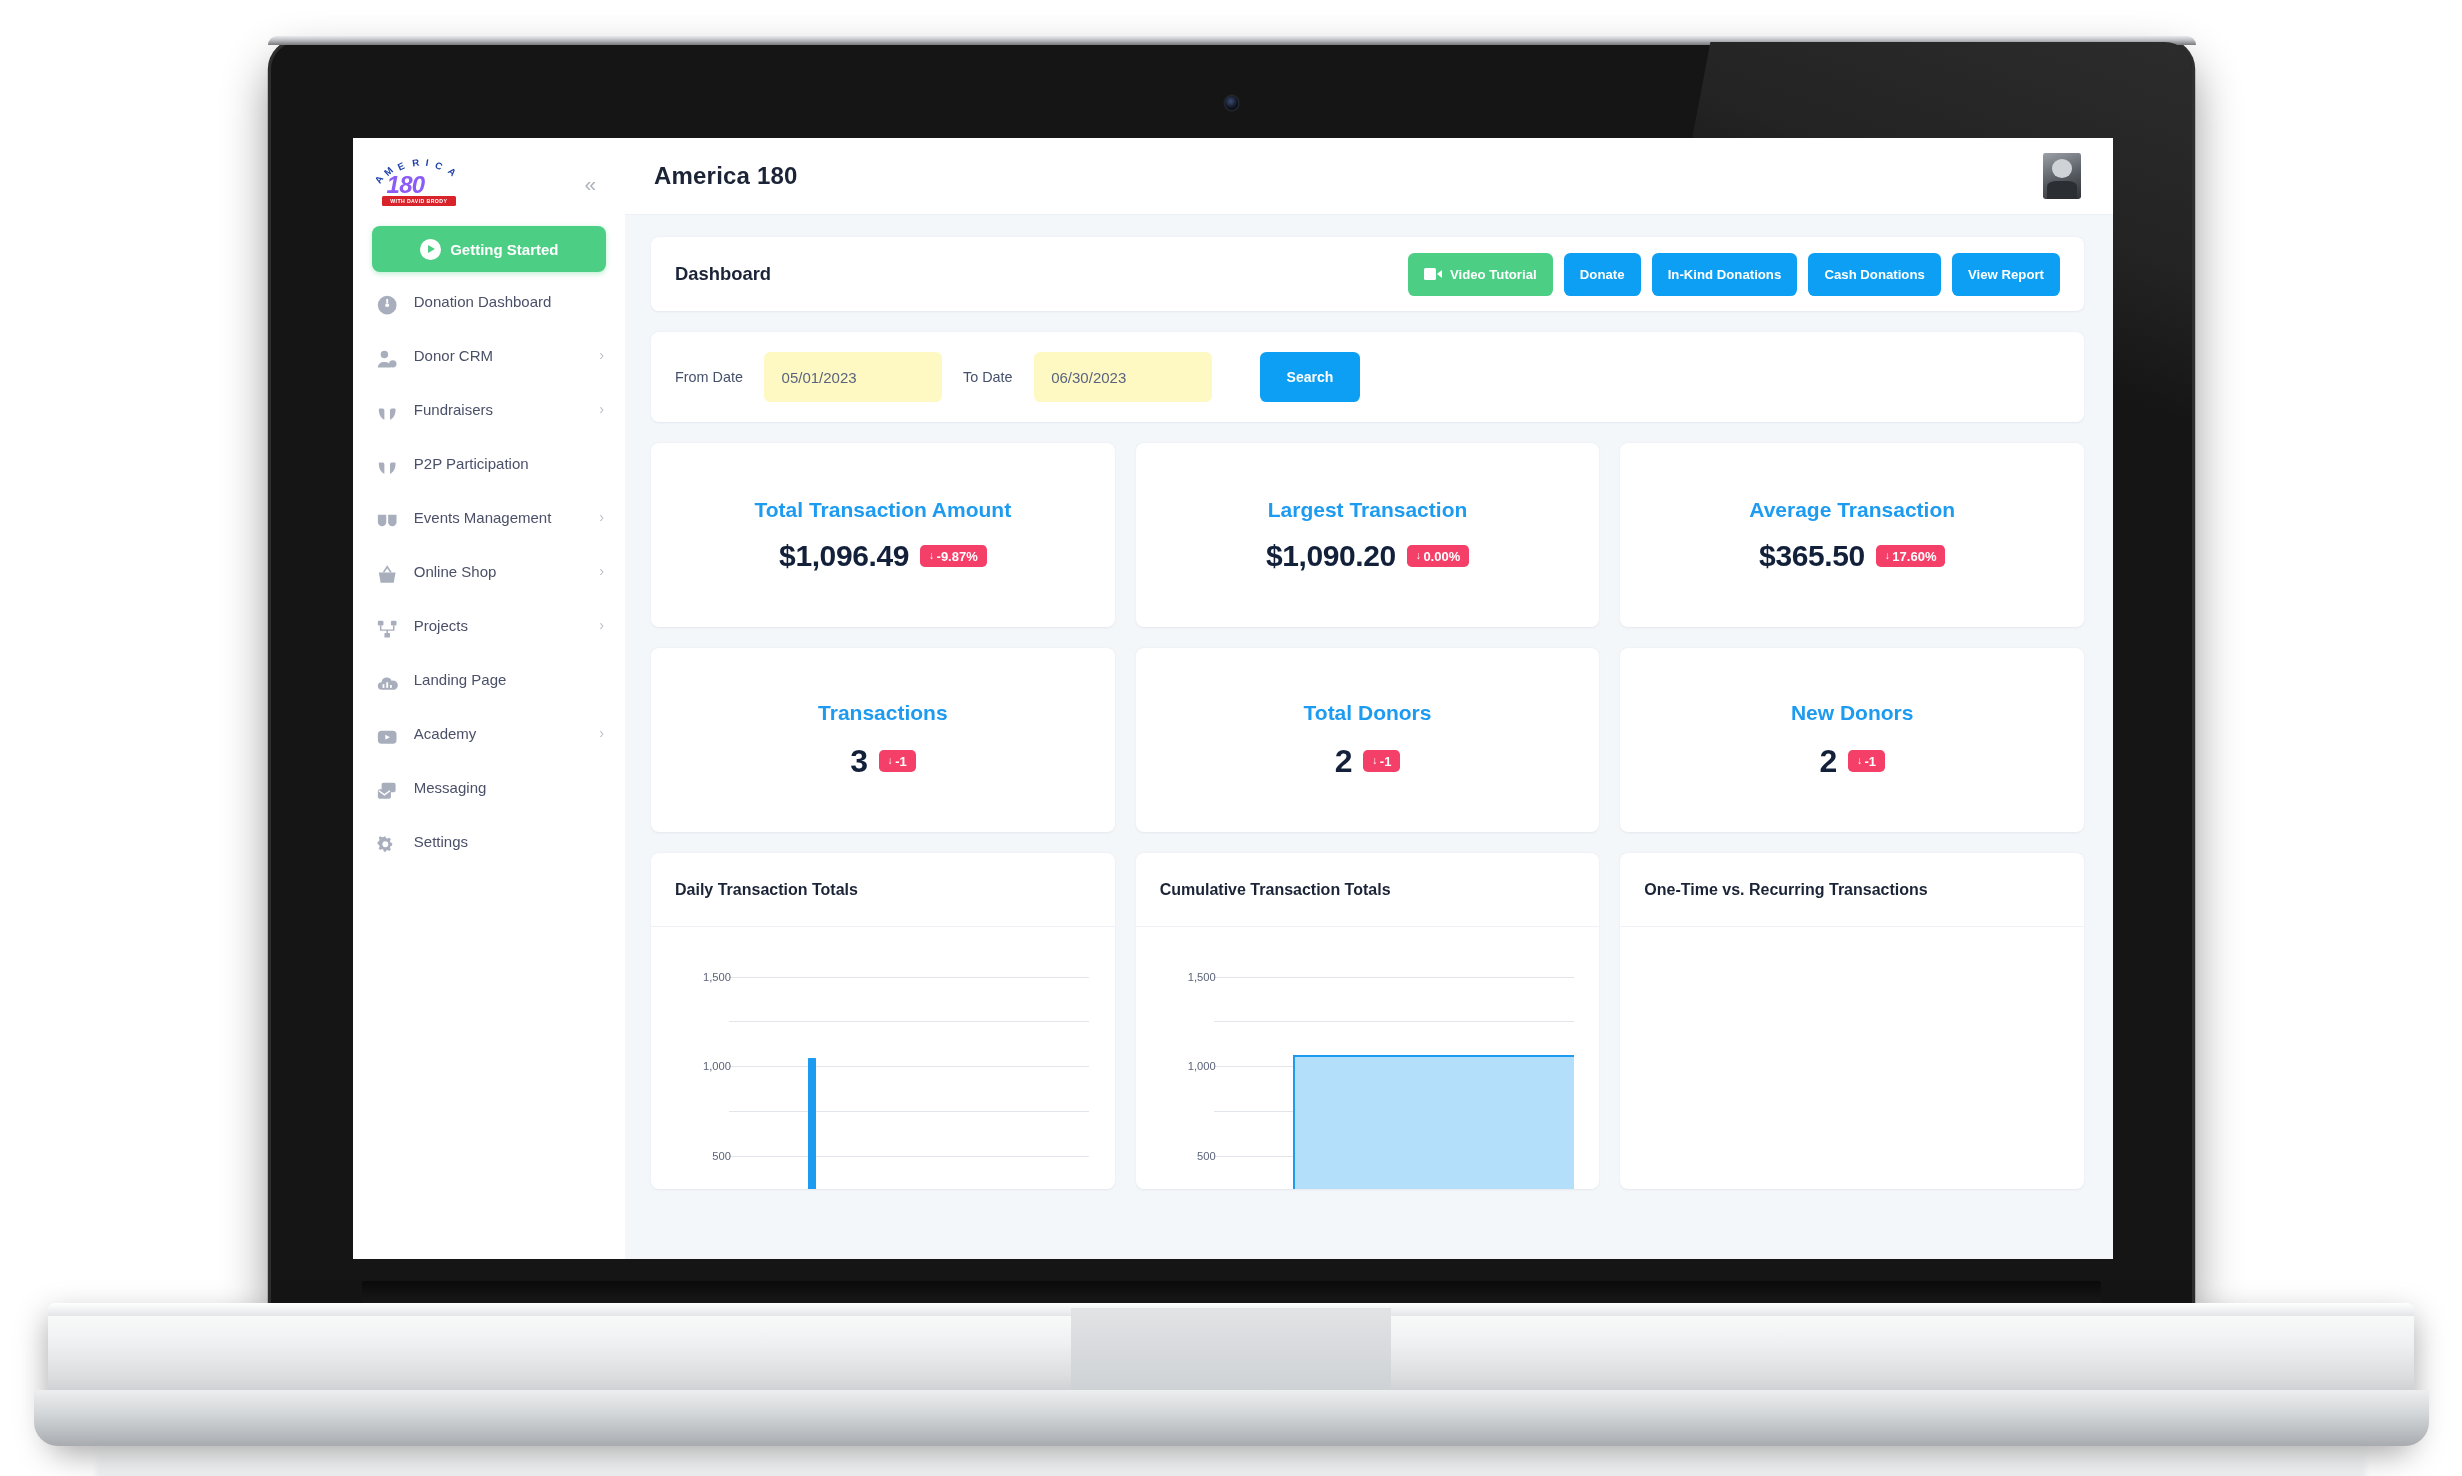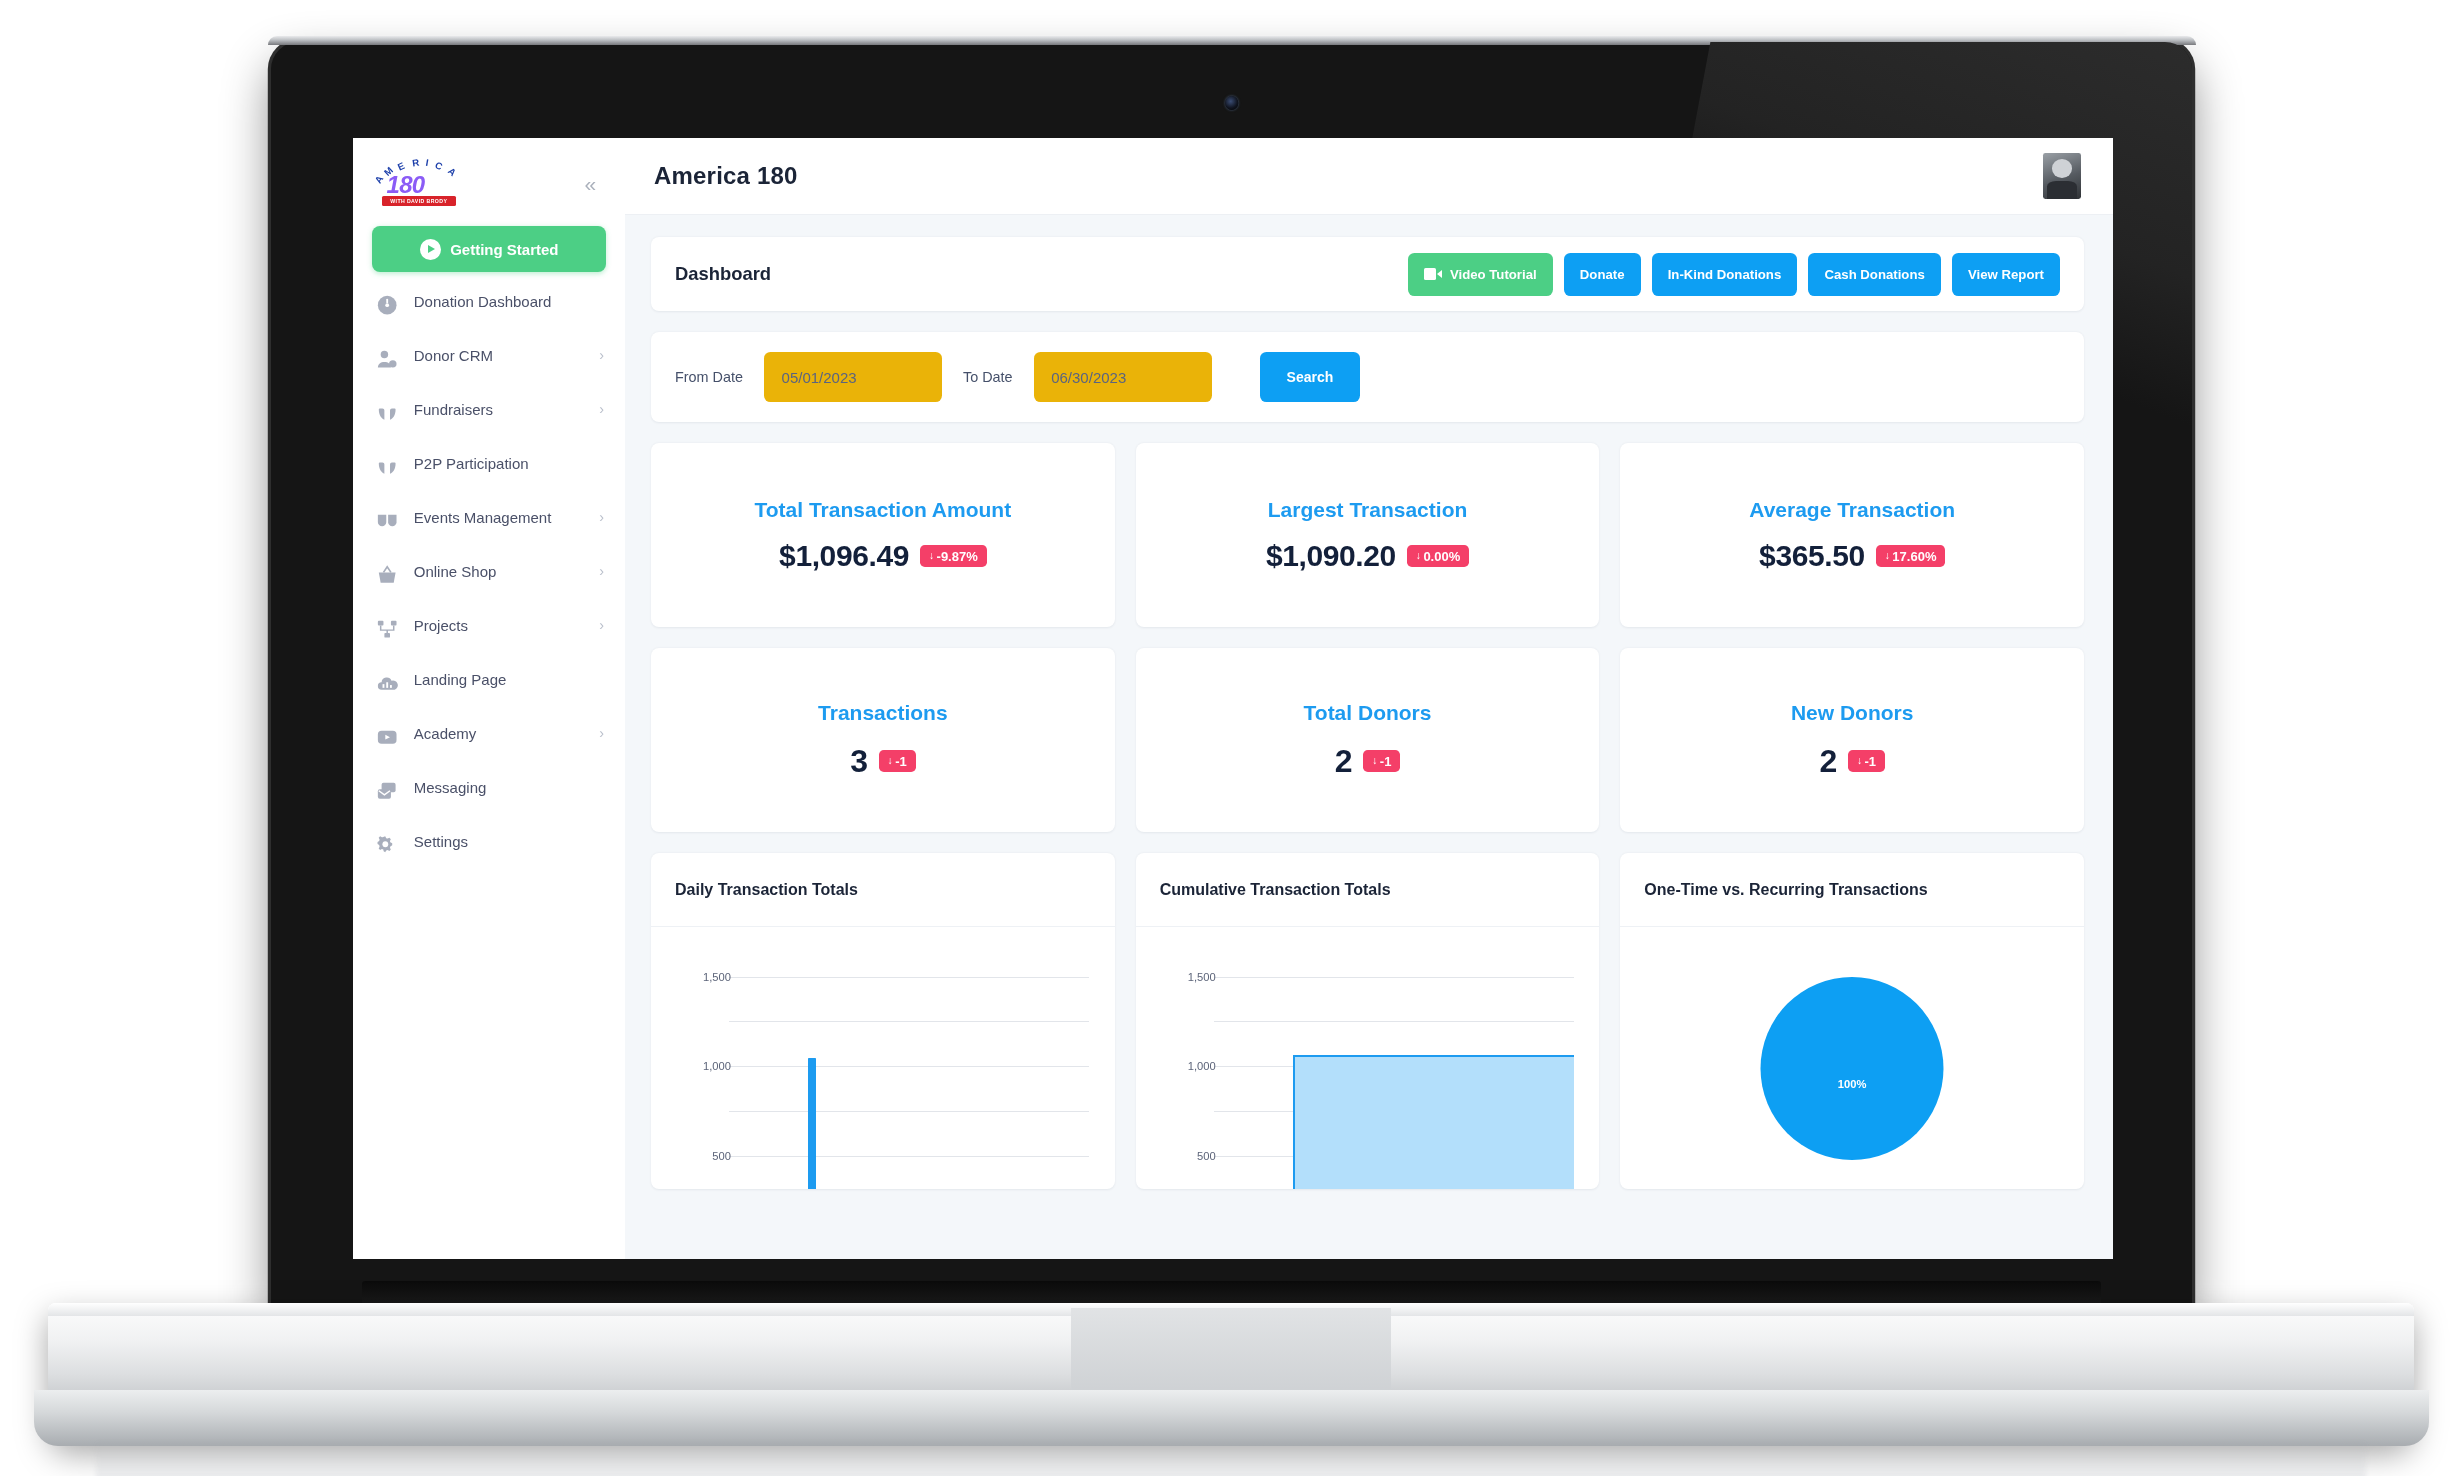--- a/index.html
+++ b/index.html
@@ -181,21 +181,21 @@
   .cam-ico::before{ content:""; position:absolute; left:0; top:0; width:11.2px; height:12px; background:#fff; border-radius:1.6px; }
   .cam-ico::after{ content:""; position:absolute; right:0; top:1.6px; width:0; height:0;
      border-top:4px solid transparent; border-bottom:4px solid transparent; border-right:5.6px solid #fff; }
 
   .filter-bar {
     display:flex; align-items:center; gap: 21px; padding: 0 24px;
     height: 90px; margin-bottom: 21px;
   }
   .filter-label { font-size:14.4px; color:#45506a; }
   .date-input {
-    width: 178px; height: 50px; background:#eab308; border:none; border-radius:6.4px;
+    width: 178px; height: 50px; background:#fef9c3; border:none; border-radius:6.4px;
     font-size:15px; color:#5a6480; padding: 0 17.6px;
     font-family:"Liberation Sans", sans-serif;
   }
   .search-btn { margin-left: 27px; padding: 0 27px; height:50px; font-size:14px; }
 
   .stat-row { display:flex; gap: 21px; margin-bottom: 21px; }
   .stat-card {
     flex:1 1 0; height: 184px; display:flex; flex-direction:column;
     align-items:center; justify-content:center; gap: 17.6px;
   }
@@ -531,27 +531,20 @@
                     <div class="ytick" style="top:202px;">500</div>
                     <div class="area-shape" style="left:138px; top:101px; right:6.4px; bottom:-32px;"></div>
                   </div>
                 </div>
               </div>
 
               <div class="card chart-card">
                 <div class="chart-head">
                   <span class="chart-title">One-Time vs. Recurring Transactions</span>
                 </div>
-                <div class="chart-body">
-                  <div class="plot">
-                    <div class="pie" style="top:22.4px;">
-                      <span class="pie-label">100%</span>
-                    </div>
-                  </div>
-                </div>
               </div>
 
             </div>
 
           </div>
         </section>
       </div>
     </div>
   </div>
 

